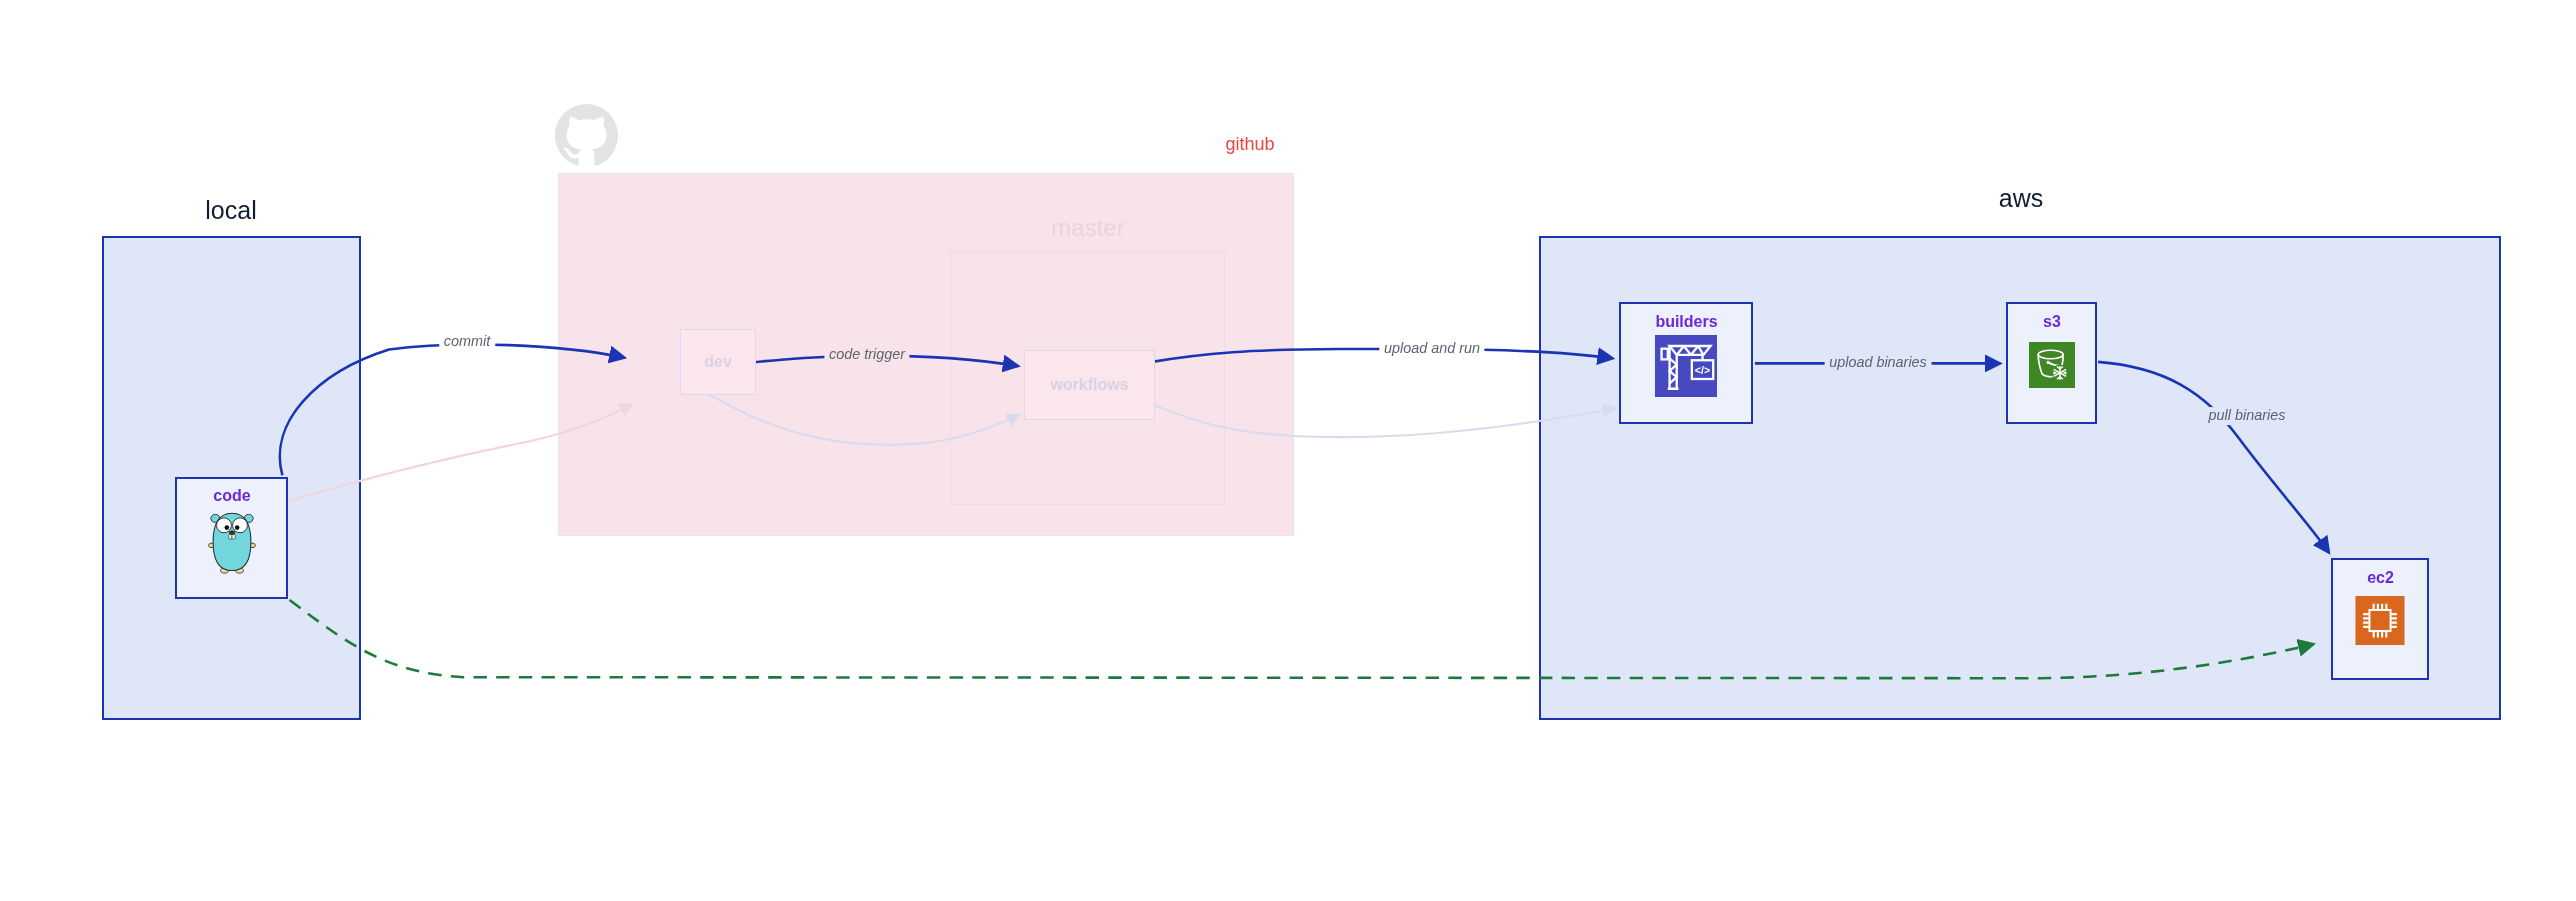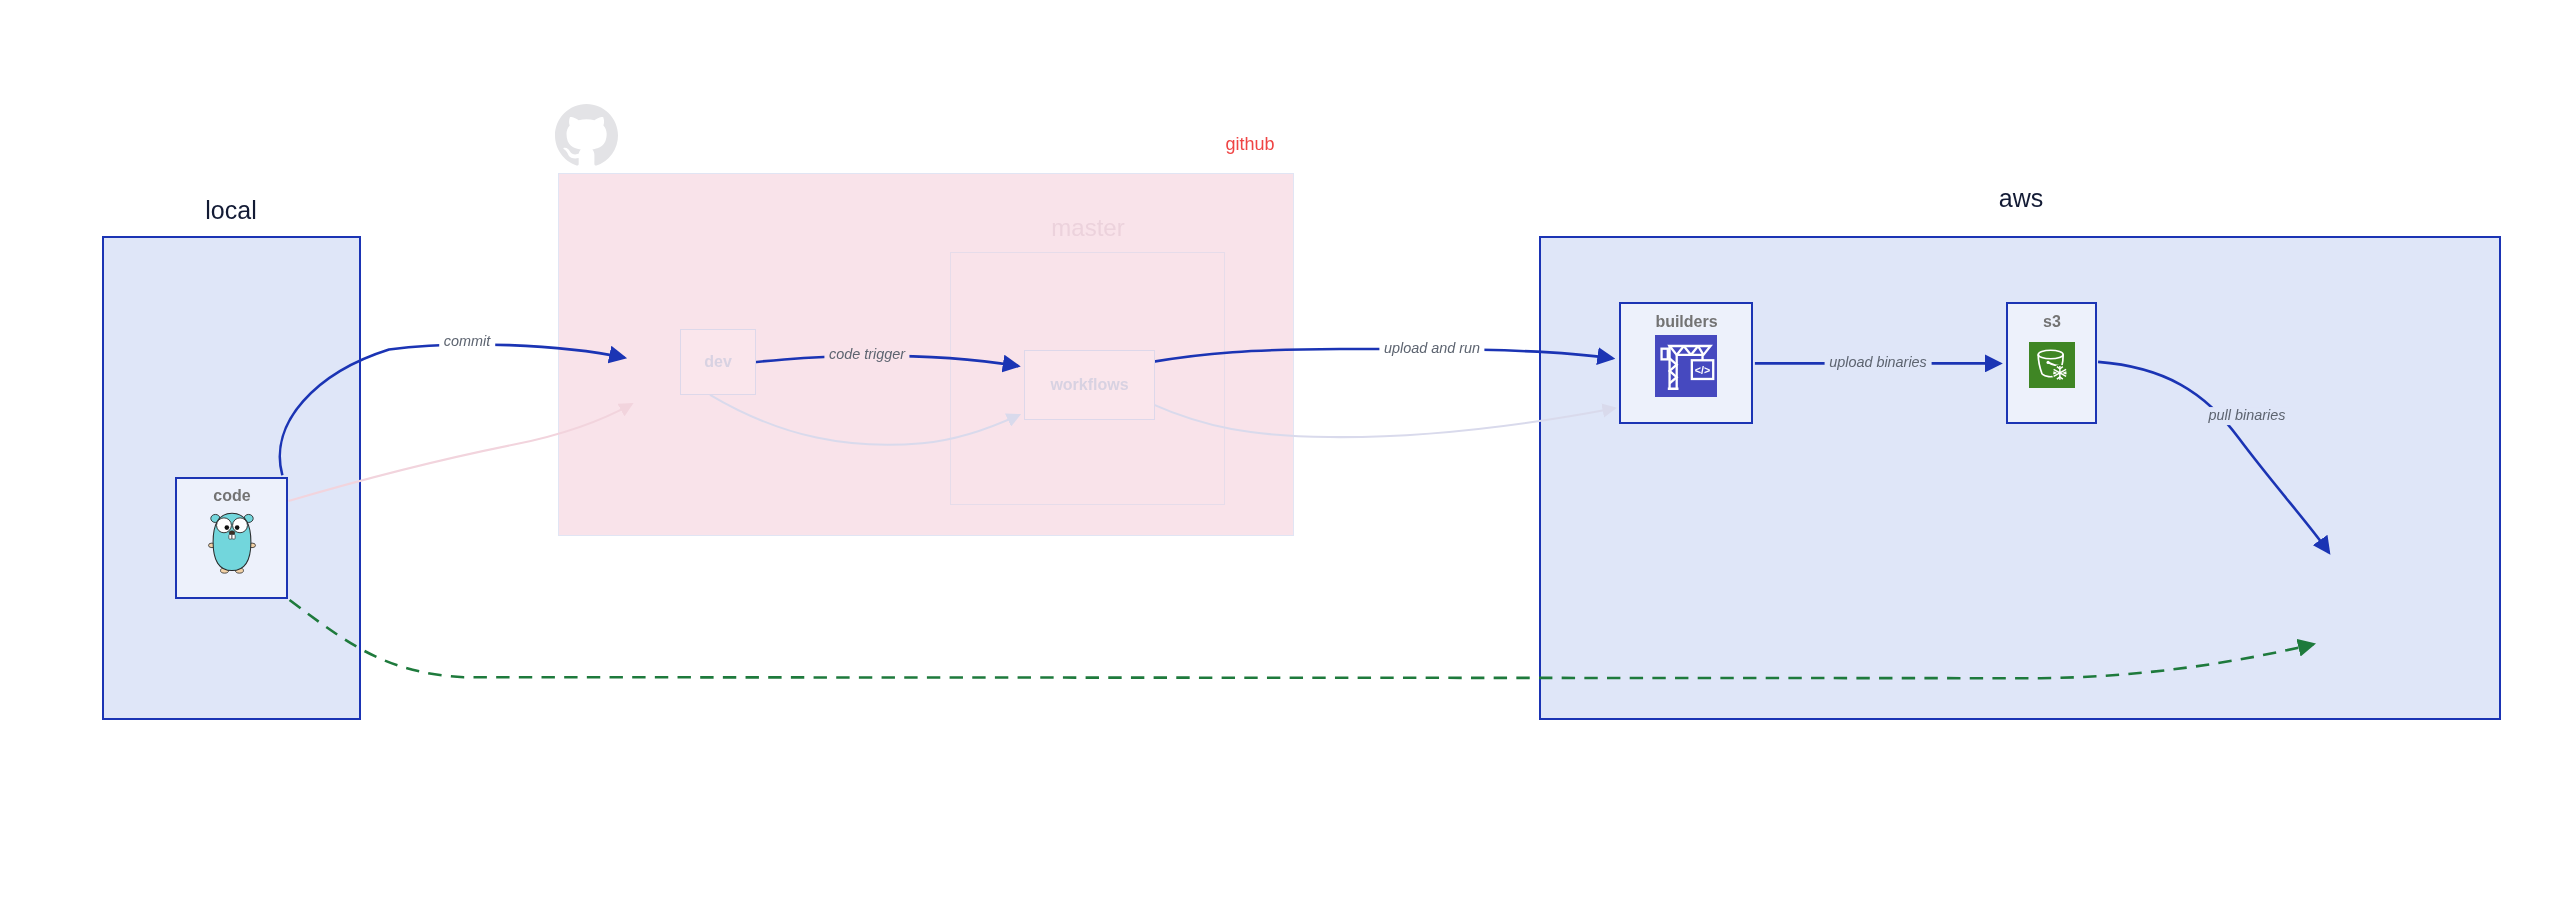--- a/index.html
+++ b/index.html
@@ -12,21 +12,21 @@
   .group-github{background:#f9e3ea;border:1.5px solid #e1e5f4;}
   .group-master{background:transparent;border:1.5px solid #e6dcea;}
   .group-title{position:absolute;color:#131b35;font-size:25px;transform:translateX(-50%);white-space:nowrap;}
   .group-title-faded{position:absolute;font-size:18px;color:#ef4444;transform:translateX(-50%);white-space:nowrap;}
   .master-title{position:absolute;font-size:24px;color:#ecd2dc;transform:translateX(-50%);white-space:nowrap;}
 
   
   .node{position:absolute;box-sizing:border-box;}
   .node-blue{background:#edf1fb;border:2.1px solid #1b34b4;}
   .node-faded{background:#fae6ec;border:1.5px solid #ddd8ea;display:flex;align-items:center;justify-content:center;}
-  .node-label{position:absolute;left:1px;right:0;text-align:center;font-weight:bold;font-size:16px;color:#737373;}
+  .node-label{position:absolute;left:1px;right:0;text-align:center;font-weight:bold;font-size:16px;color:#6d28d9;}
   .node-label-faded{font-weight:bold;font-size:16px;color:#d8d2e2;}
   .node-icon{position:absolute;transform:translateX(-50%);}
   .icon-tile{display:flex;align-items:center;justify-content:center;}
 
   
   svg.edges{position:absolute;left:0;top:0;}
   .edge-label{position:absolute;transform:translate(-50%,-50%);font-style:italic;font-size:14.4px;
               color:#5d6470;padding:1px 4.6px;white-space:nowrap;line-height:1.1;}
   .bg-white{background:#ffffff;margin-left:48px;}
   .bg-pink{background:#f9e3ea;}
@@ -147,20 +147,34 @@
         <circle cx="44" cy="44" r="12.5" fill="#3f8624" stroke="none"></circle>
         <g stroke-width="2.2">
           <path d="M44 33.5 V54.5 M34.5 38.5 L53.5 49.5 M53.5 38.5 L34.5 49.5"></path>
           <path d="M39.5 34.5 L44 38 L48.5 34.5 M39.5 53.5 L44 50 L48.5 53.5"></path>
           <path d="M34 42.5 L37.5 44 L34 45.5 M54 42.5 L50.5 44 L54 45.5"></path>
         </g>
       </svg>
     </div>
   </div>
 
+  <div class="node node-blue" style="left:2331px;top:558px;width:98px;height:122px;">
+    <div class="node-label" style="top:9.3px;">ec2</div>
+    <div class="node-icon icon-tile" style="left:50%;top:36px;width:49px;height:49px;background:#d9671d;">
+      <svg width="45" height="45" viewBox="0 0 64 64" fill="none" stroke="#ffffff">
+        <rect x="17" y="17" width="30" height="30" stroke-width="2.8"></rect>
+        <g stroke-width="3">
+          <path d="M23 8 V17 M29 8 V17 M35 8 V17 M41 8 V17"></path>
+          <path d="M23 47 V56 M29 47 V56 M35 47 V56 M41 47 V56"></path>
+          <path d="M8 23 H17 M8 29 H17 M8 35 H17 M8 41 H17"></path>
+          <path d="M47 23 H56 M47 29 H56 M47 35 H56 M47 41 H56"></path>
+        </g>
+      </svg>
+    </div>
+  </div>
 
   <div class="edge-label bg-white" style="left:419px;top:342px;">commit</div>
   <div class="edge-label bg-pink" style="left:867px;top:355px;">code trigger</div>
   <div class="edge-label bg-white" style="left:1384px;top:349px;">upload and run</div>
   <div class="edge-label bg-lav" style="left:1878px;top:363px;">upload binaries</div>
   <div class="edge-label bg-lav" style="left:2247px;top:416px;">pull binaries</div>
 
 
 </div>
 

